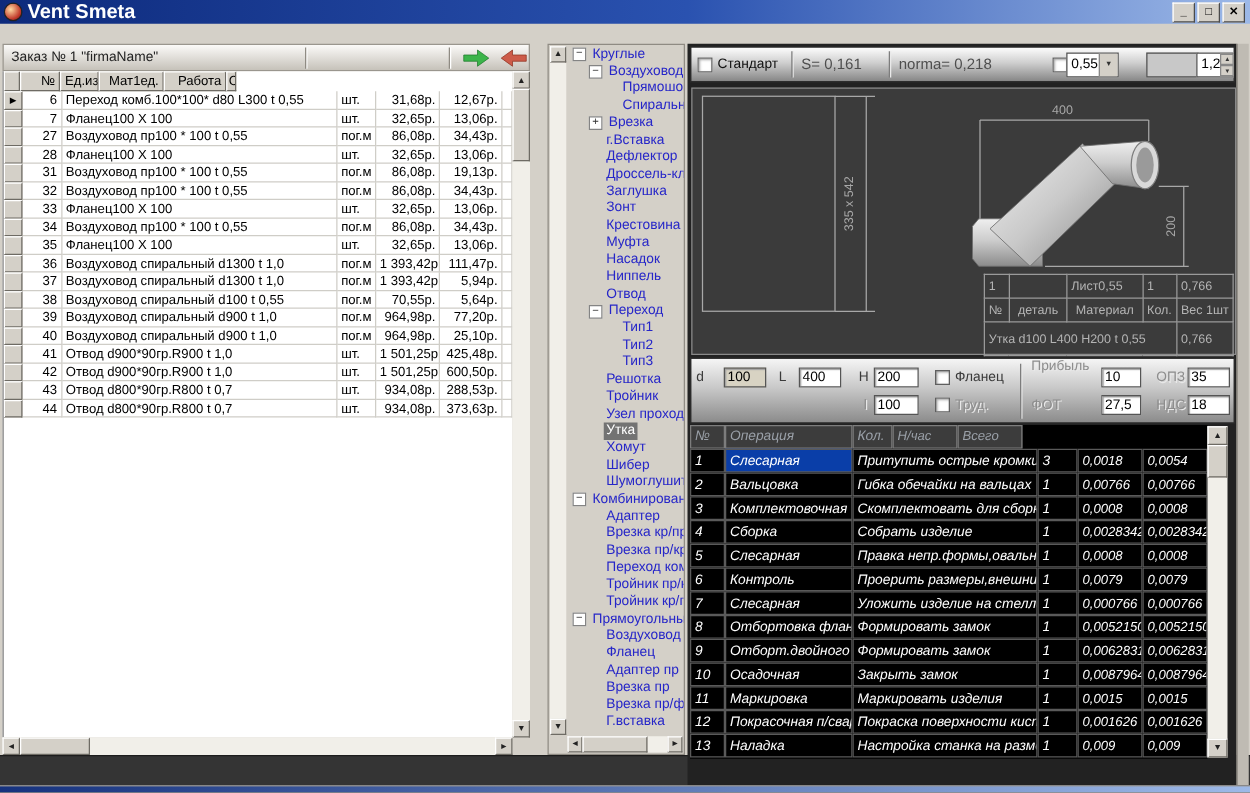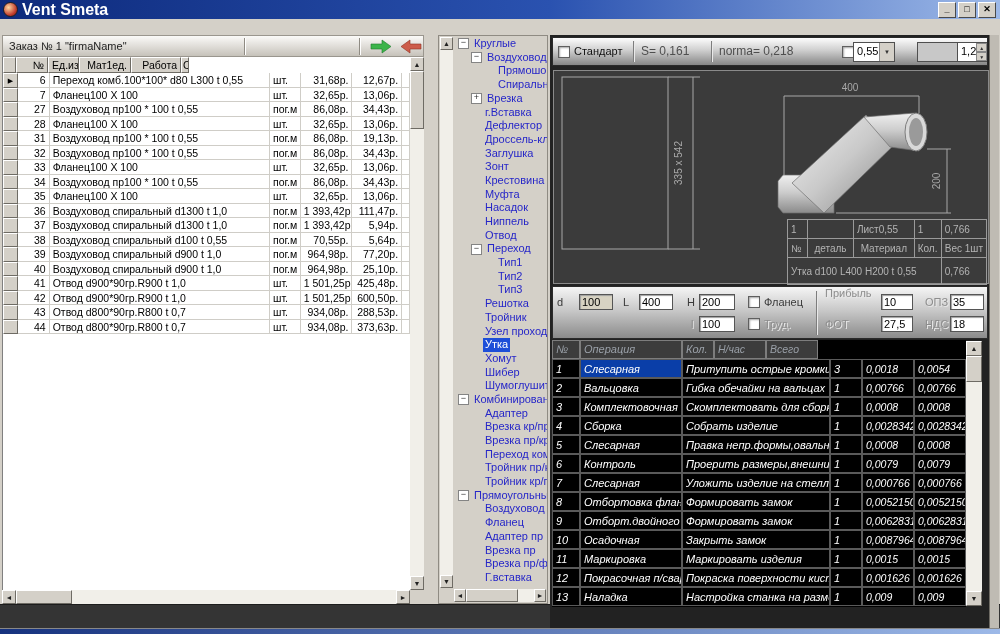--- a/index.html
+++ b/index.html
@@ -65,21 +65,21 @@
     border:1px solid #8f8b83;box-sizing:border-box;}
   .tree-body{left:454px;top:37px;width:93px;height:550px;overflow:hidden;}
   .tnode{height:13.7px;line-height:13.5px;white-space:nowrap;color:#2626c8;display:flex;align-items:center;}
   .tnode .box{display:inline-block;width:9px;height:9px;background:#fff;border:1px solid #848484;
     color:#333;font-size:9px;line-height:7px;text-align:center;margin-right:3px;flex:none;}
   .tnode .spacer{display:inline-block;width:12px;flex:none;}
   .lvl0{padding-left:4px;}
   .lvl1{padding-left:17px;}
   .lvl2{padding-left:30px;}
   .tlabel{padding:0 2px;overflow:hidden;}
-  .tlabel.selected{background:#1d4ed8;color:#fff;}
+  .tlabel.selected{background:#737373;color:#fff;}
 
   
   .r-toolbar{left:552px;top:37px;width:436px;height:29px;box-sizing:border-box;
     background:linear-gradient(180deg,#fdfdfd 0%,#cfcfcf 45%,#868686 100%);border:1px solid #2a2a2a;}
   .cb{position:absolute;width:12px;height:12px;background:#fff;border:1px solid #5f5f5f;
     box-shadow:inset 1px 1px 2px rgba(0,0,0,.35);box-sizing:border-box;}
   .tb-label{position:absolute;top:7px;color:#111;}
   .tb-val{position:absolute;top:6px;color:#4e4e4e;font-size:12px;}
   .tb-sep{position:absolute;top:3px;width:1px;height:21px;background:#7d7d7d;box-shadow:1px 0 0 #e9e9e9;}
   .combo{position:absolute;top:4px;height:20px;background:#fff;border:1px solid #4f4f4f;

